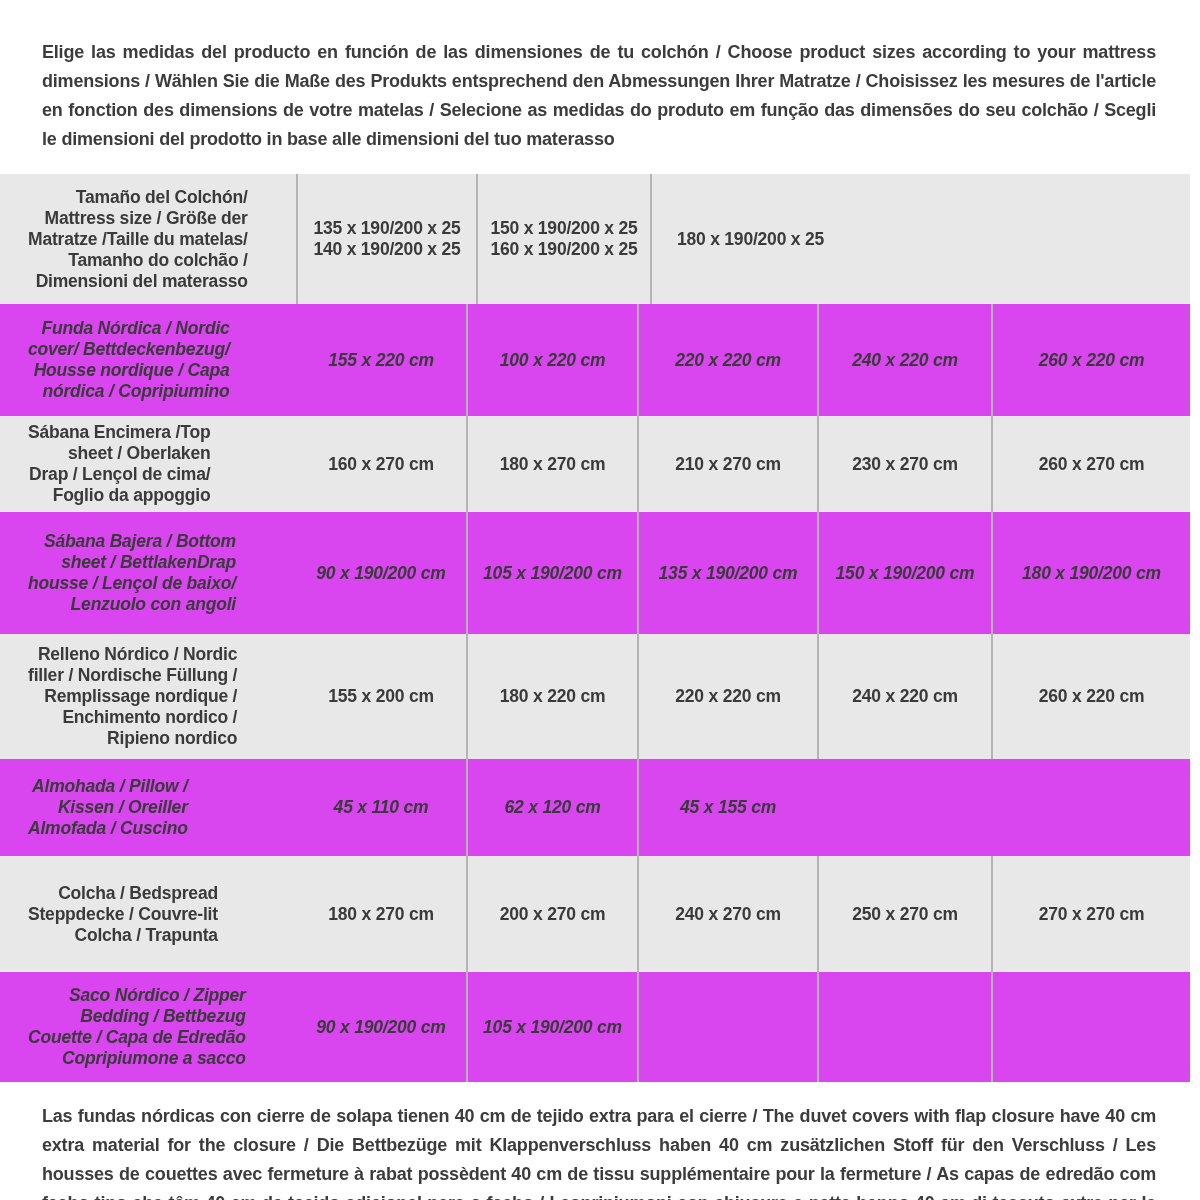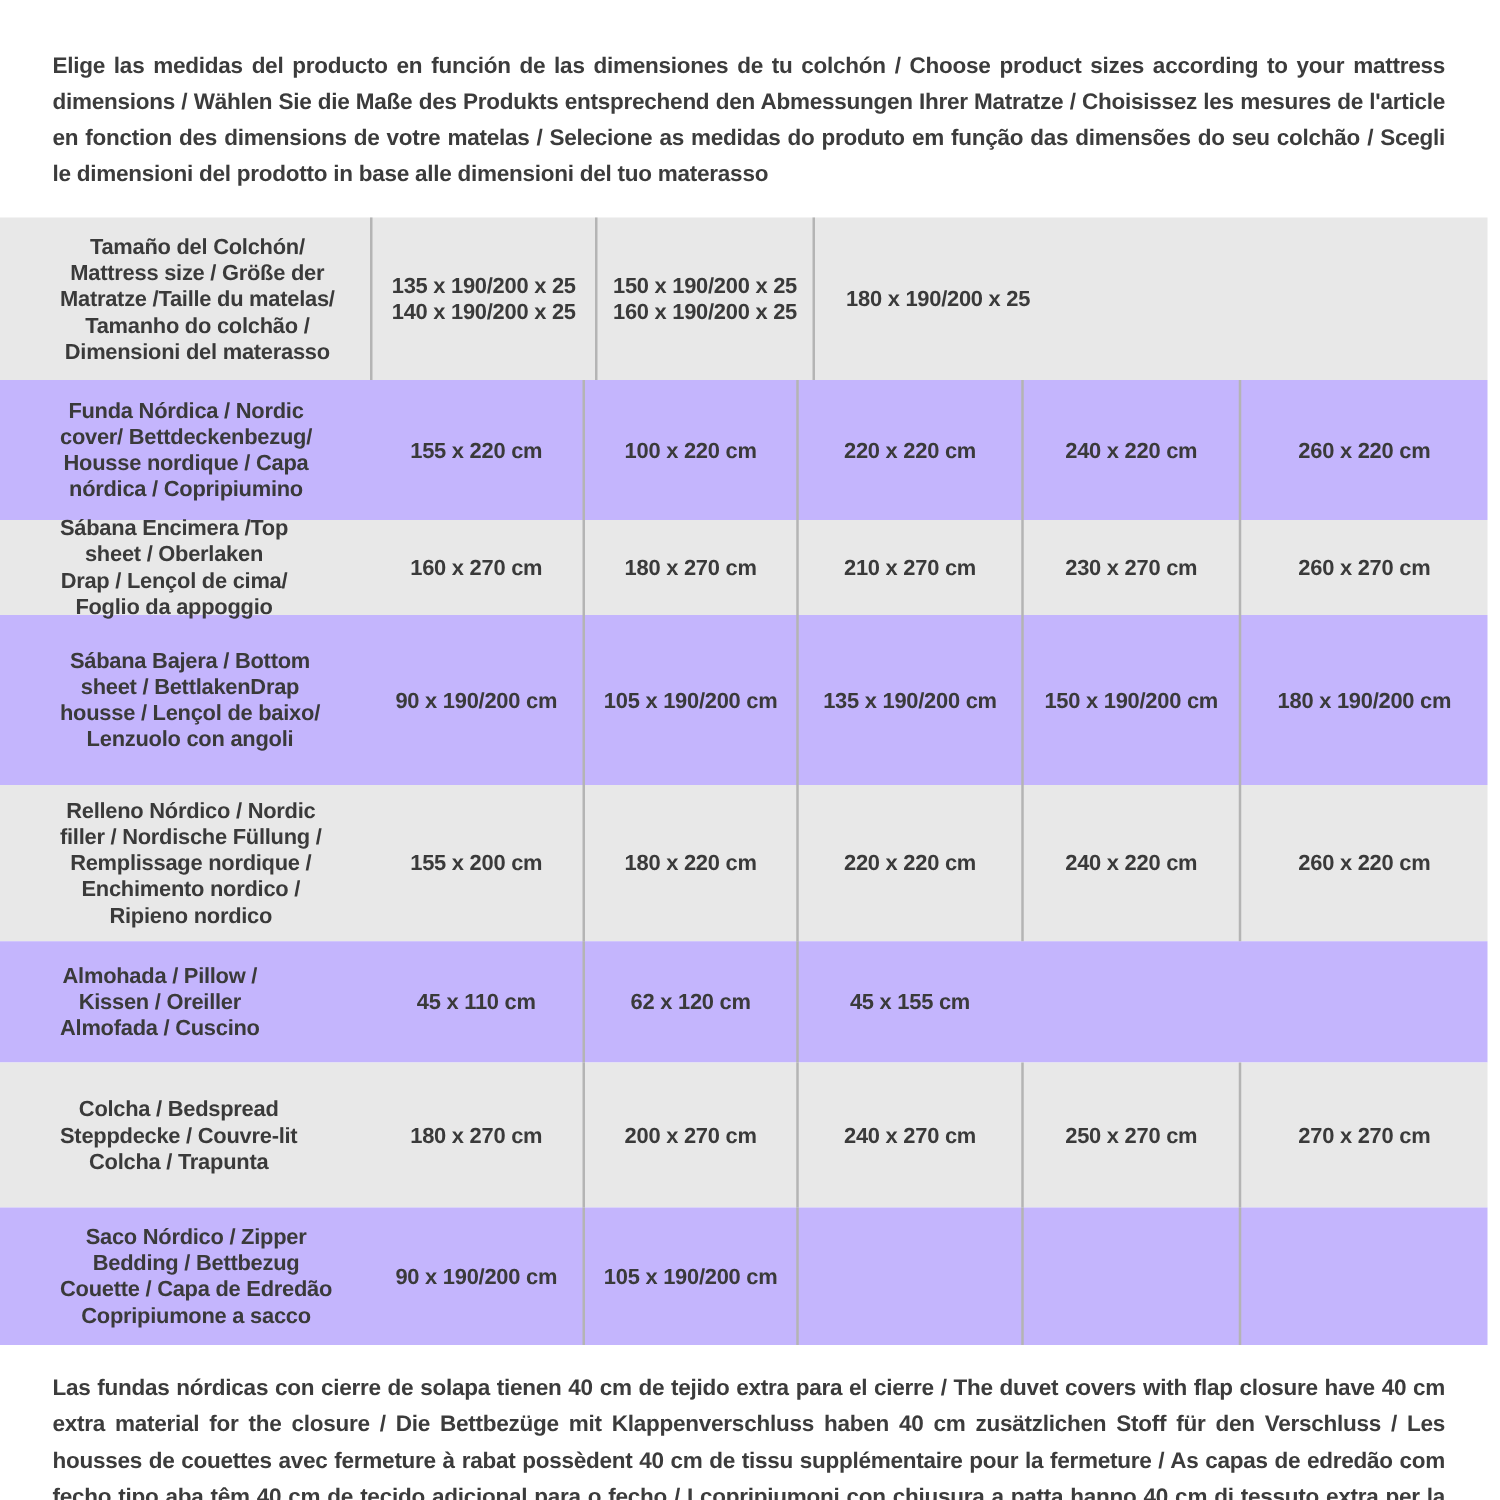--- a/index.html
+++ b/index.html
@@ -28,38 +28,38 @@
   .size-table {
     width: 1190px;
     margin-top: 20px;
   }
   .trow {
     display: flex;
     align-items: stretch;
     width: 1190px;
   }
   .trow.gray { background: #e8e8e8; }
-  .trow.white { background: #c4b5fd; }
+  .trow.white { background: #d946ef; font-style: italic; }
   .cell {
     display: flex;
     align-items: center;
     box-sizing: border-box;
     font-weight: bold;
     font-size: 17.5px;
     line-height: 21px;
     letter-spacing: -0.2px;
     color: #3a3a3a;
     white-space: pre-line;
   }
   .cell.label {
     width: 296px;
-    padding-left: 48px;
+    padding-left: 28px;
     padding-right: 16px;
     justify-content: flex-start;
-    text-align: center;
+    text-align: right;
   }
   .cell.val {
     justify-content: center;
     text-align: center;
     padding: 0 4px;
   }
   .c1 { width: 170px; }
   .c2 { width: 171px; }
   .c3 { width: 180px; }
   .c4 { width: 174px; }
@@ -102,33 +102,33 @@
 cover/ Bettdeckenbezug/
 Housse nordique / Capa
 nórdica / Copripiumino</div>
       <div class="cell val c1">155 x 220 cm</div>
       <div class="cell val c2">100 x 220 cm</div>
       <div class="cell val c3">220 x 220 cm</div>
       <div class="cell val c4">240 x 220 cm</div>
       <div class="cell val c5">260 x 220 cm</div>
     </div>
 
-    <div class="trow gray" style="height:76px">
+    <div class="trow gray" style="height:96px">
       <div class="cell label">Sábana Encimera /Top
 sheet / Oberlaken
 Drap / Lençol de cima/
 Foglio da appoggio</div>
       <div class="cell val c1">160 x 270 cm</div>
       <div class="cell val c2">180 x 270 cm</div>
       <div class="cell val c3">210 x 270 cm</div>
       <div class="cell val c4">230 x 270 cm</div>
       <div class="cell val c5">260 x 270 cm</div>
     </div>
 
-    <div class="trow white" style="height:136px">
+    <div class="trow white" style="height:122px">
       <div class="cell label">Sábana Bajera / Bottom
 sheet / BettlakenDrap
 housse / Lençol de baixo/
 Lenzuolo con angoli</div>
       <div class="cell val c1">90 x 190/200 cm</div>
       <div class="cell val c2">105 x 190/200 cm</div>
       <div class="cell val c3">135 x 190/200 cm</div>
       <div class="cell val c4">150 x 190/200 cm</div>
       <div class="cell val c5">180 x 190/200 cm</div>
     </div>

